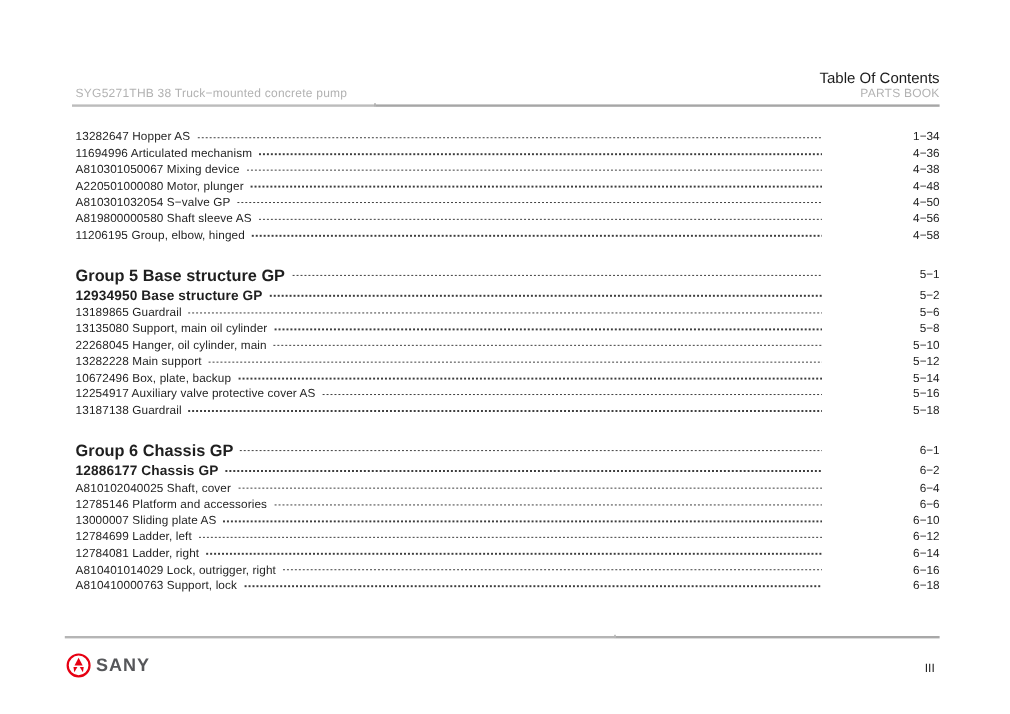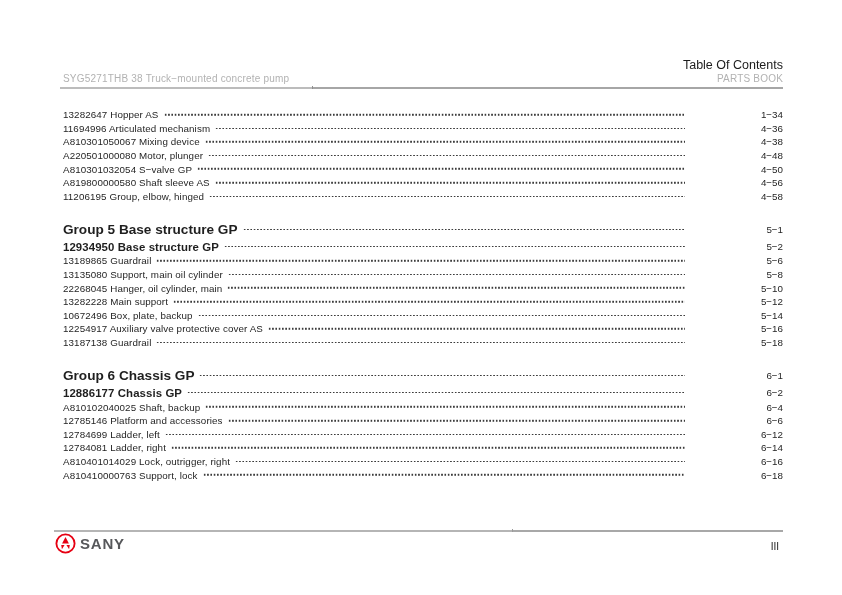--- a/index.html
+++ b/index.html
@@ -27,21 +27,21 @@
   .grp-heading{height:19px;margin-top:17px;}
   .grp-heading .lbl{font-size:13.6px;font-weight:bold;letter-spacing:0;}
   .grp-sub{height:15px;}
   .grp-sub .lbl{font-size:11.4px;font-weight:bold;}
 
   .footer{position:absolute;left:54px;top:529px;width:729px;}
   .footer-rule{display:flex;height:3px;align-items:flex-start;}
   .footer-rule .seg1{width:458px;height:2px;background:#b5b5b5;margin-top:1px;}
   .footer-rule .tick{width:1px;height:3px;background:#9a9a9a;}
   .footer-rule .seg2{flex:1;height:2px;background:#a8a8a8;margin-top:1px;}
-  .footer-row{display:flex;justify-content:space-between;align-items:center;margin-top:1px;}
+  .footer-row{display:flex;justify-content:space-between;align-items:center;margin-top:12px;}
   .brand{display:flex;align-items:center;gap:4px;padding-left:1px;}
   .brand svg{width:21px;height:21px;display:block;}
   .brand-name{font-size:15px;font-weight:bold;color:#56575a;letter-spacing:0.8px;}
   .page-num{font-size:10px;color:#222;margin-top:6px;padding-right:4px;}
 </style>
 </head>
 <body>
 
 <div class="page">
 
@@ -146,28 +146,33 @@
         <span class="lbl">Group 6 Chassis GP</span>
         <span class="leader"></span>
         <span class="pg">6−1</span>
       </div>
       <div class="row grp-sub">
         <span class="lbl">12886177 Chassis GP</span>
         <span class="leader"></span>
         <span class="pg">6−2</span>
       </div>
       <div class="row">
-        <span class="lbl">A810102040025 Shaft, backup</span>
+        <span class="lbl">A810102040025 Shaft, cover</span>
         <span class="leader"></span>
         <span class="pg">6−4</span>
       </div>
       <div class="row">
         <span class="lbl">12785146 Platform and accessories</span>
         <span class="leader"></span>
         <span class="pg">6−6</span>
+      </div>
+      <div class="row">
+        <span class="lbl">13000007 Sliding plate AS</span>
+        <span class="leader"></span>
+        <span class="pg">6−10</span>
       </div>
       <div class="row">
         <span class="lbl">12784699 Ladder, left</span>
         <span class="leader"></span>
         <span class="pg">6−12</span>
       </div>
       <div class="row">
         <span class="lbl">12784081 Ladder, right</span>
         <span class="leader"></span>
         <span class="pg">6−14</span>

